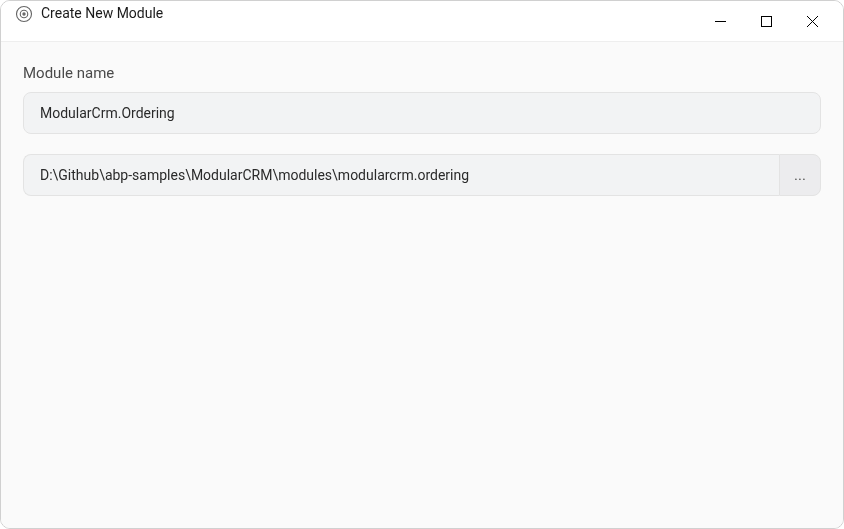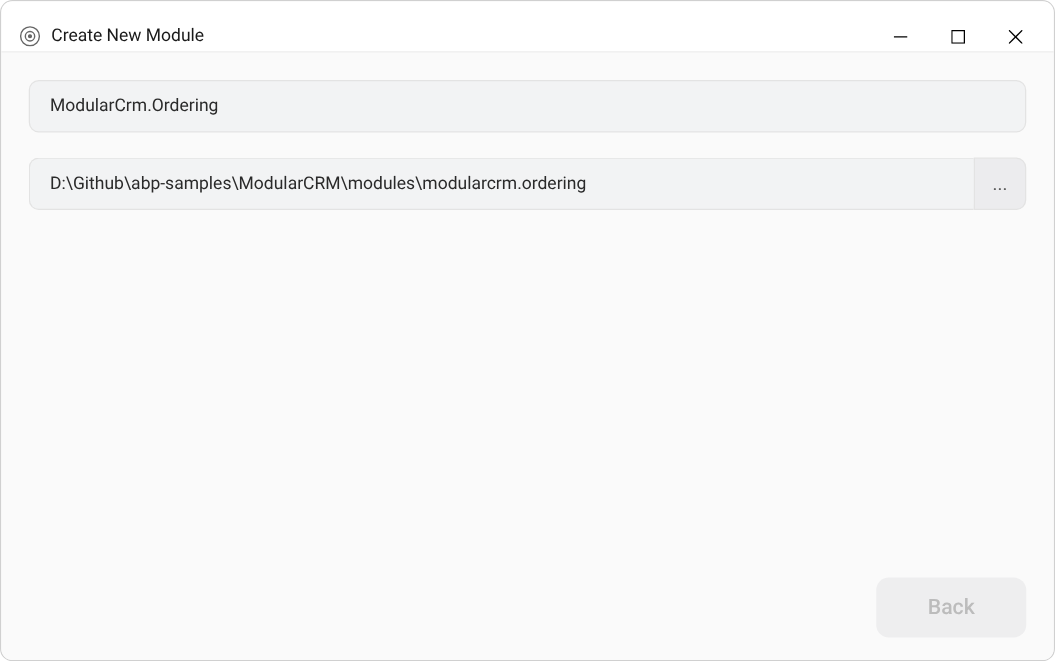--- a/index.html
+++ b/index.html
@@ -20,22 +20,22 @@
       background: #ffffff;
       border: 1px solid #d0d0d0;
       border-radius: 10px;
       display: flex;
       flex-direction: column;
       overflow: hidden;
     }
     .titlebar {
       height: 40px;
       display: flex;
-      align-items: center;
-      padding: 16px 8px 0 14px;
+      align-items: flex-start;
+      padding: 4px 8px 0 14px;
       background: #ffffff;
     }
     .titlebar-icon {
       width: 18px;
       height: 18px;
       margin-right: 8px;
       display: flex;
       align-items: center;
       justify-content: center;
     }
@@ -169,29 +169,29 @@
         <svg viewBox="0 0 11 11">
           <line x1="0" y1="0" x2="11" y2="11" stroke="#000" stroke-width="1"></line>
           <line x1="11" y1="0" x2="0" y2="11" stroke="#000" stroke-width="1"></line>
         </svg>
       </div>
     </div>
   </div>
 
   <div class="content">
     <div class="field-group">
+      <label class="field-label">Module name</label>
       <input type="text" class="text-input" value="ModularCrm.Ordering" style="">
     </div>
 
     <div class="field-group">
       <div class="input-row">
         <input type="text" class="text-input" value="D:\Github\abp-samples\ModularCRM\modules\modularcrm.ordering" style="">
         <button class="browse-button">...</button>
       </div>
     </div>
 
     <div class="spacer"></div>
 
     <div class="button-row">
-      <button class="btn btn-back">Back</button>
     </div>
   </div>
 </div>
 
 </body></html>

